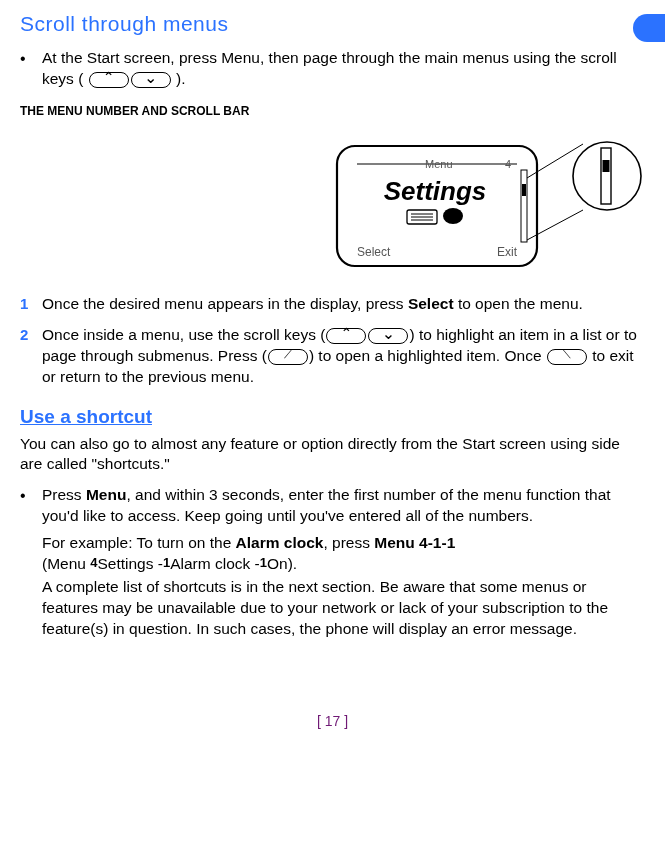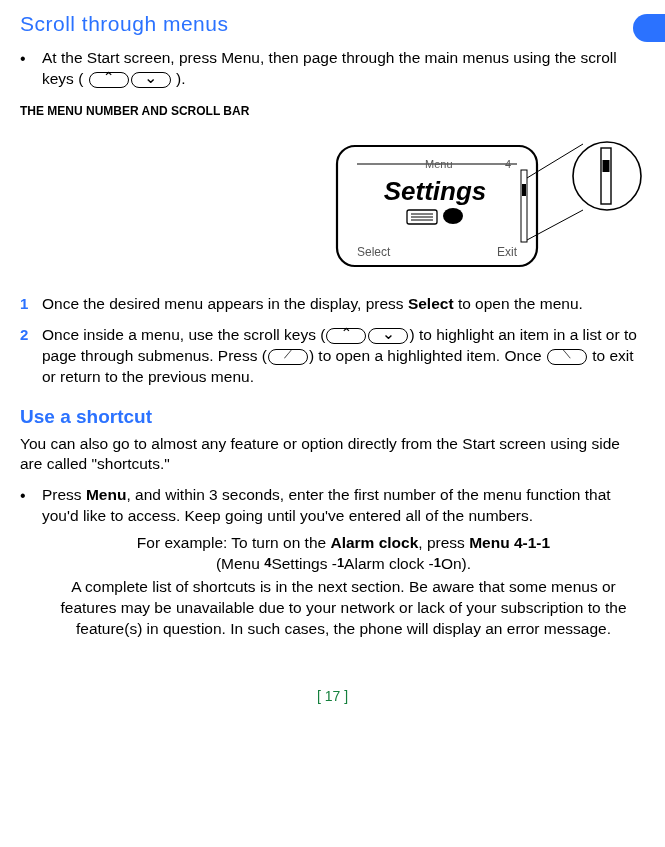--- a/index.html
+++ b/index.html
@@ -27,20 +27,21 @@
     font-weight: normal;
     font-size: 21px;
     margin: 4px 0 12px 0;
     letter-spacing: 0.5px;
   }
   .h2 {
     color: #2b72ff;
     font-weight: bold;
     font-size: 19px;
     margin: 18px 0 6px 0;
+    text-decoration: underline;
   }
   .subhead {
     font-weight: bold;
     font-size: 12px;
     margin: 14px 0 4px 0;
     color: #000;
   }
   .body {
     font-size: 15.5px;
     line-height: 1.35;
@@ -121,28 +122,27 @@
     font-size: 11px;
   }
   b { font-weight: bold; }
   sup.big {
     font-weight: bold;
     font-size: 13px;
     vertical-align: 2px;
   }
   .footer {
     text-align: center;
-    color: #15803d;
+    color: #701a75;
     font-size: 14px;
-    margin-top: 48px;
+    margin-top: 73px;
   }
   .indent {
     margin-left: 22px;
     margin-top: 2px;
-    text-align: center;
   }
 
   
   .phone-svg {
     display: block;
   }
 </style>
 </head>
 <body>
 

